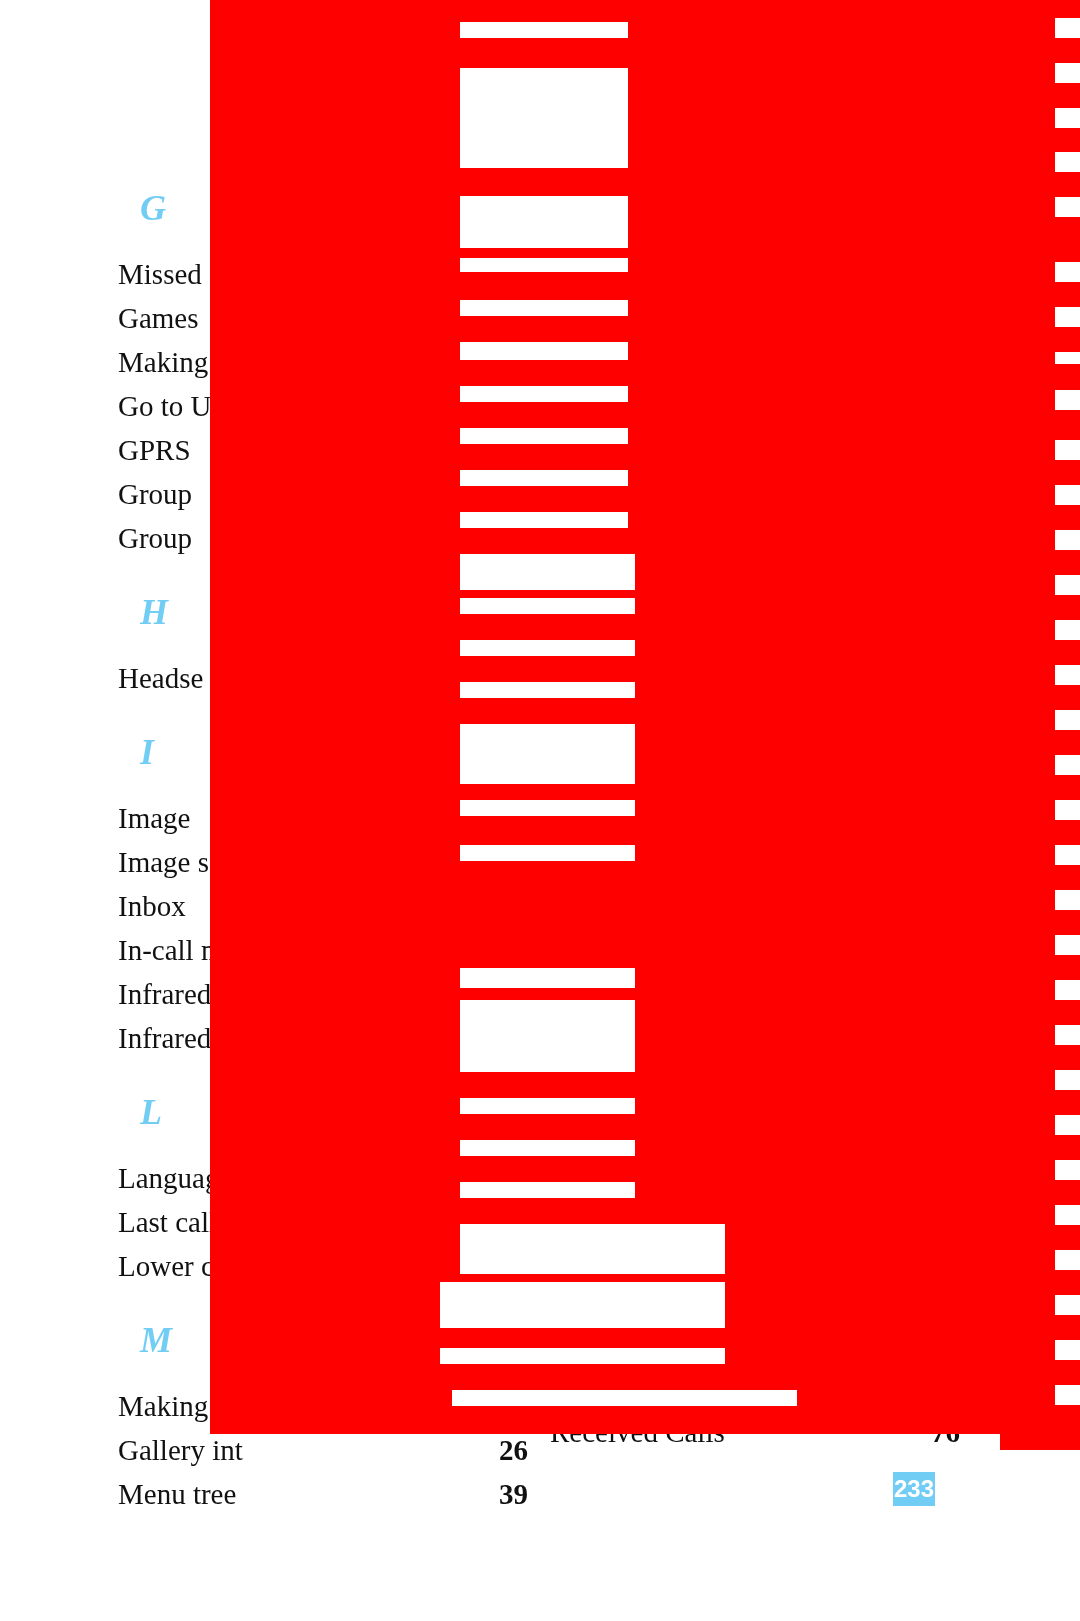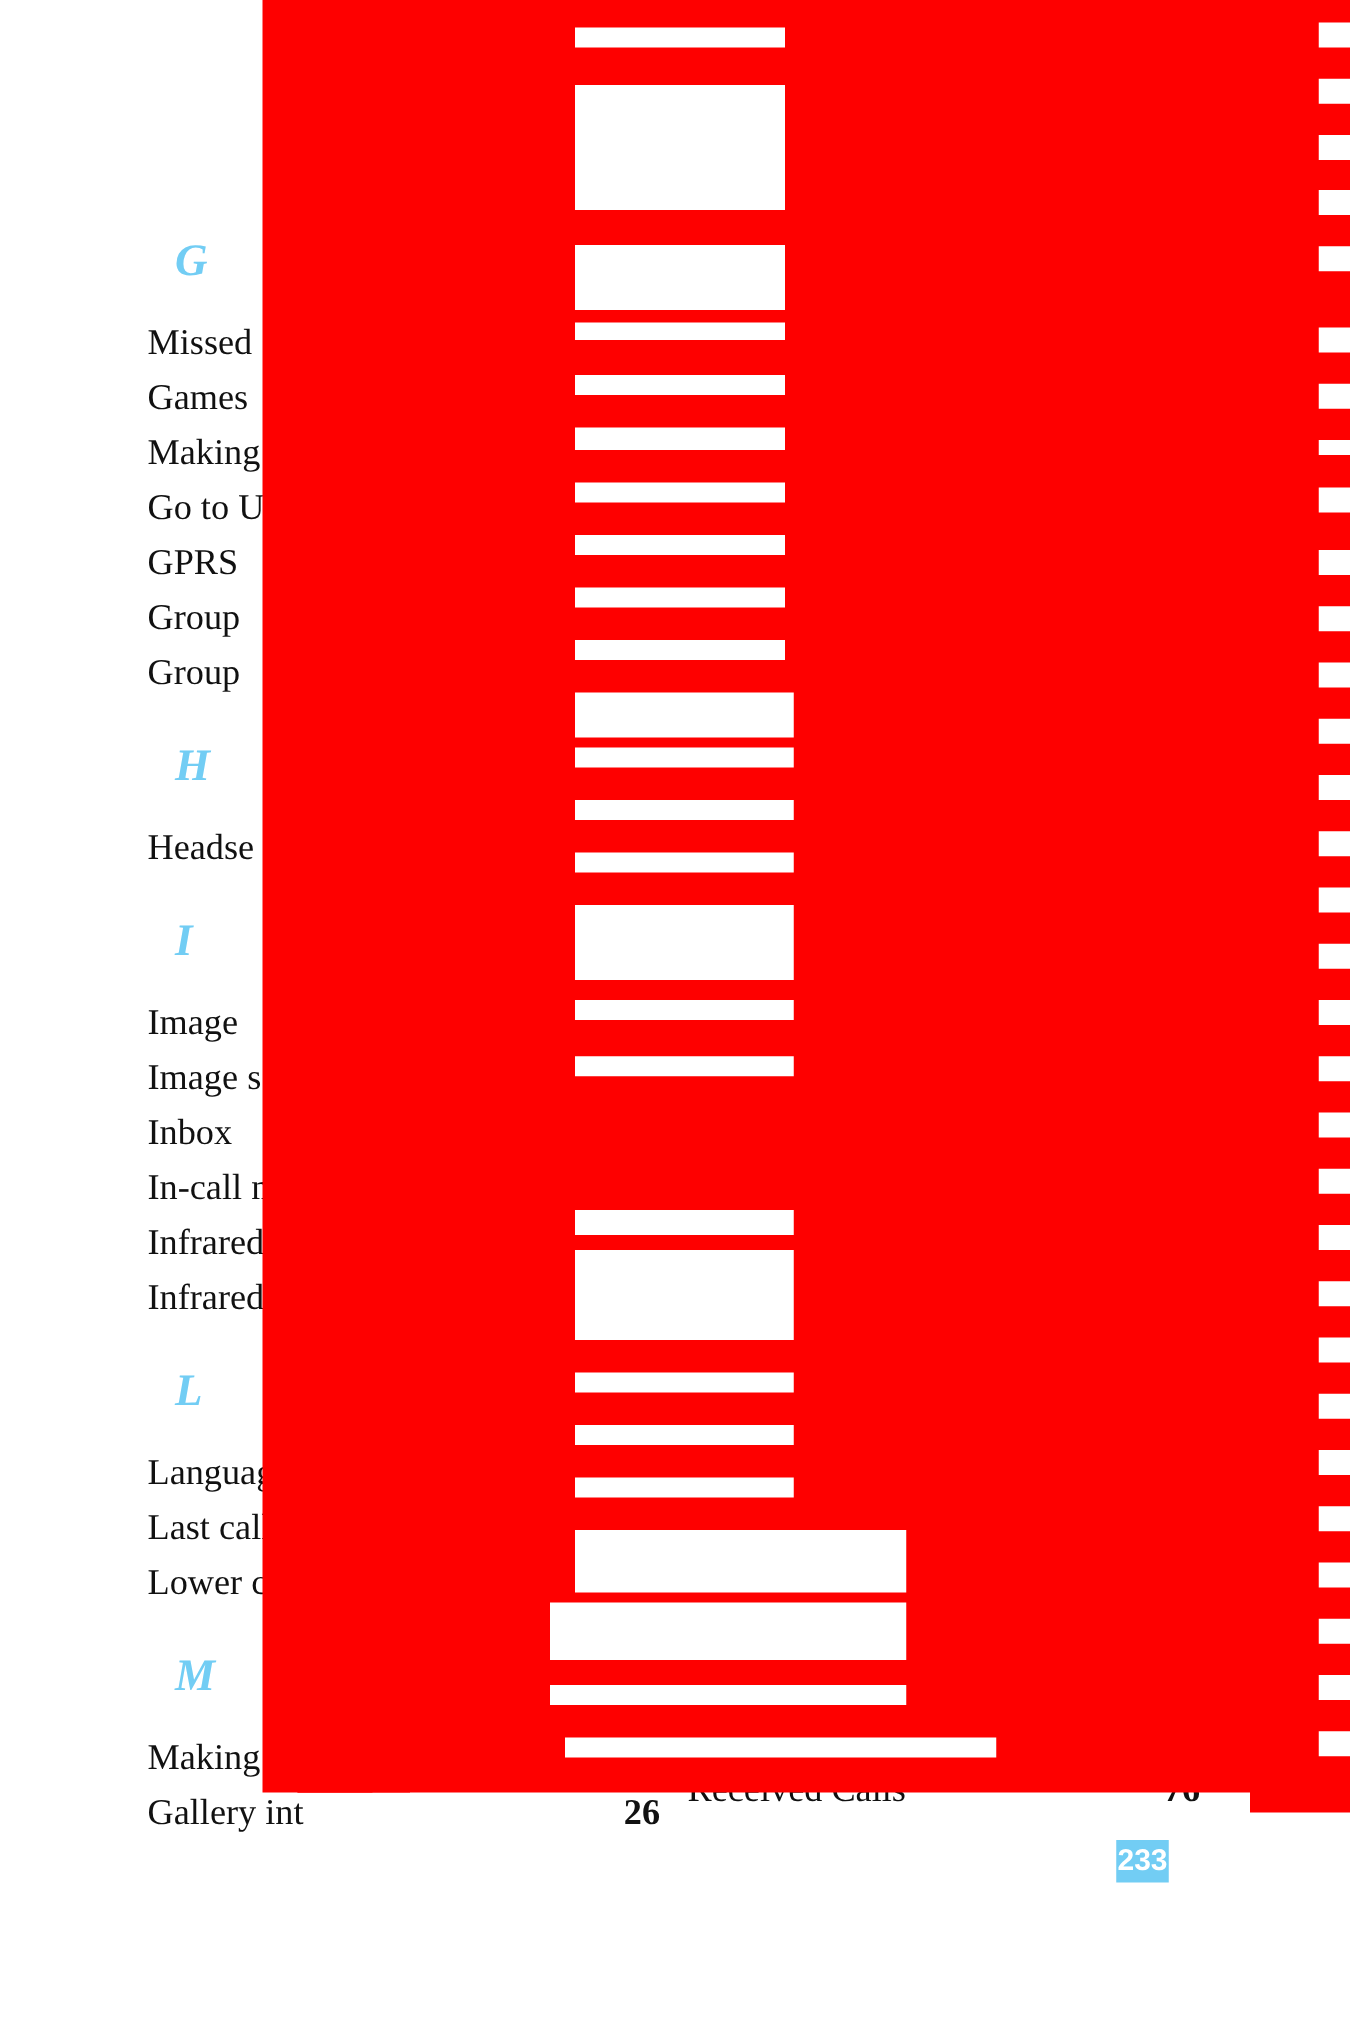--- a/index.html
+++ b/index.html
@@ -156,20 +156,21 @@
         <div class="entry"><span class="label">In-call m</span><span class="pageno">35</span></div>
         <div class="entry"><span class="label">Infrared</span><span class="pageno">84</span></div>
         <div class="entry"><span class="label">Infrared p</span><span class="pageno">,16</span></div>
         <div class="letter-heading">L</div>
         <div class="entry"><span class="label">Languag</span><span class="pageno">,94</span></div>
         <div class="entry"><span class="label">Last call</span><span class="pageno">76</span></div>
         <div class="entry"><span class="label">Lower case</span><span class="pageno">31</span></div>
         <div class="letter-heading">M</div>
         <div class="entry"><span class="label">Making a C</span><span class="pageno">26</span></div>
         <div class="entry"><span class="label">Gallery int</span><span class="pageno">26</span></div>
+        <div class="entry"><span class="label">Menu tree</span><span class="pageno">39</span></div>
       </div>
     <div class="column right" id="col-right">
         <div class="entry"><span class="label">Memo</span><span class="pageno">82</span></div>
         <div class="entry"><span class="label">Member lis</span><span class="pageno">89</span></div>
         <div class="entry"><span class="label">Memory st</span><span class="pageno">91</span></div>
         <div class="entry"><span class="label">Message co</span><span class="pageno">60</span></div>
         <div class="entry"><span class="label">Message k</span><span class="pageno">,15</span></div>
         <div class="entry"><span class="label">Message t</span><span class="pageno">47</span></div>
         <div class="entry"><span class="label">Microp</span><span class="pageno">,15</span></div>
         <div class="entry"><span class="label">Minute</span><span class="pageno">98</span></div>

